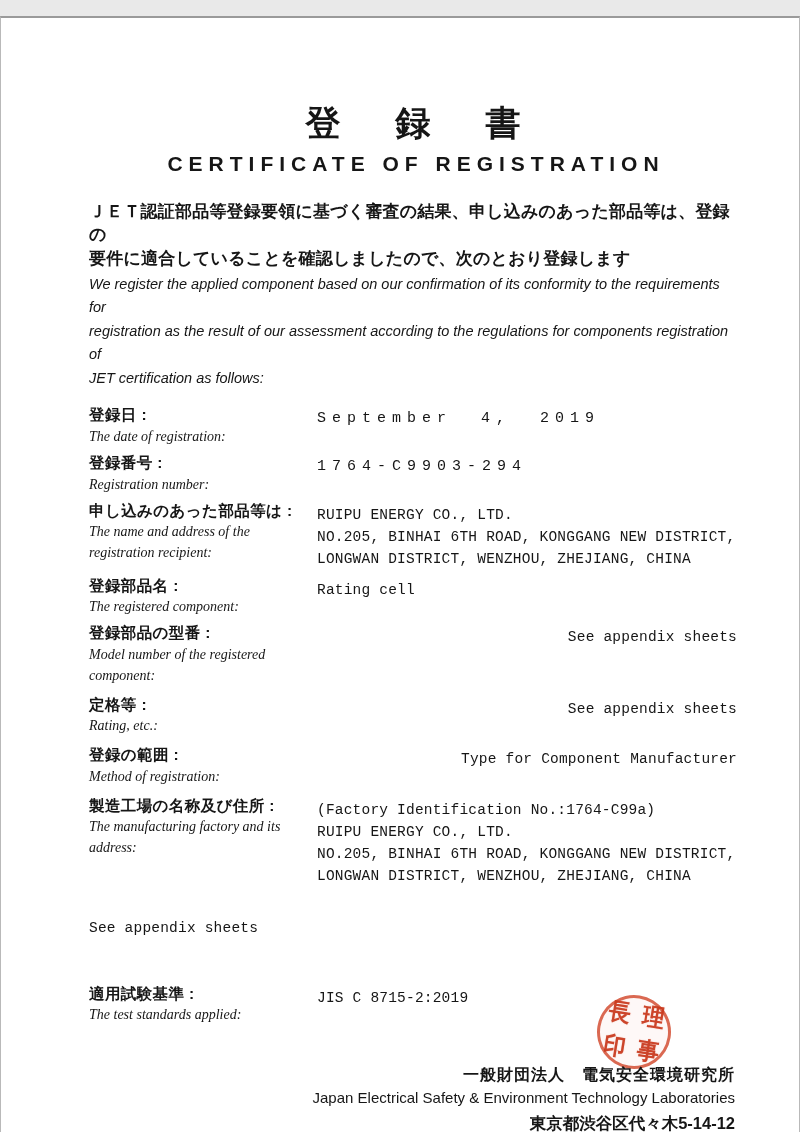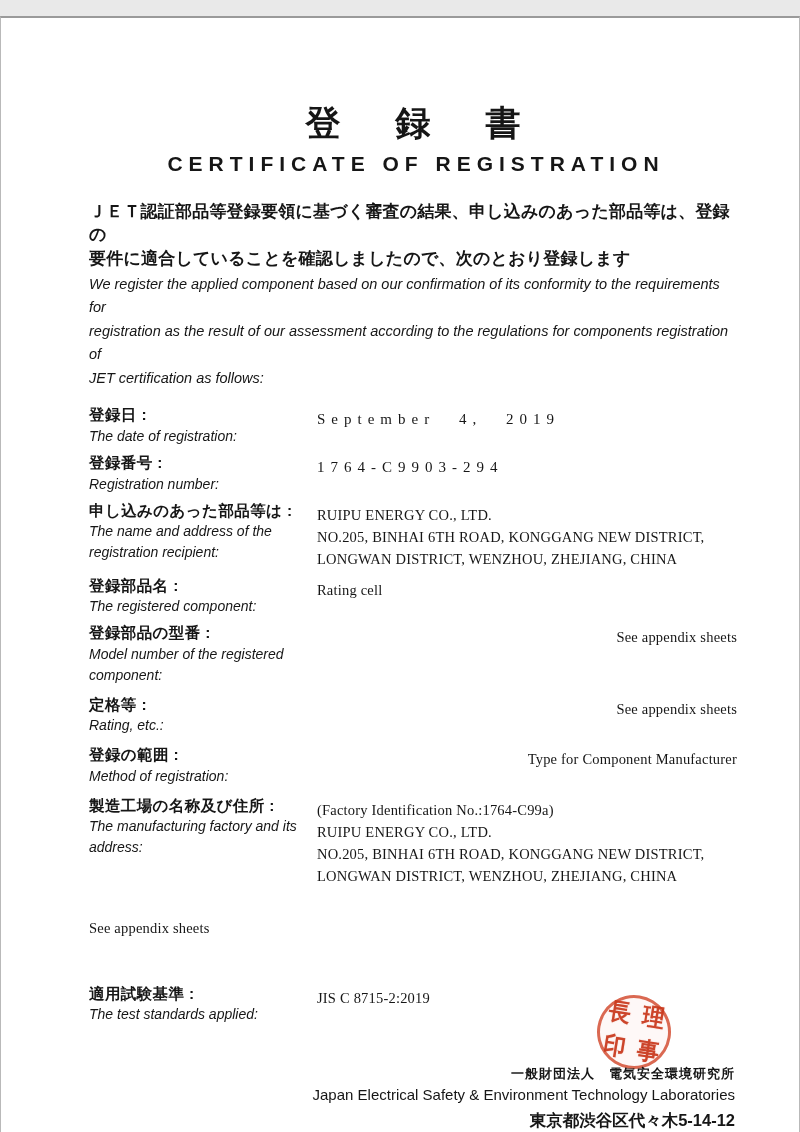--- a/index.html
+++ b/index.html
@@ -59,40 +59,41 @@
     font-weight: 600;
     letter-spacing: 0.4px;
     line-height: 1.2;
   }
   .flabel .en {
     font-style: italic;
     font-size: 14px;
     line-height: 1.5;
     white-space: pre-line;
     margin-top: 1px;
+    font-family: Liberation Serif, serif;
   }
   .fvalue {
-    font-family: Liberation Serif, serif;
+    font-family: Liberation Mono, monospace;
     font-size: 14.5px;
     line-height: 22px;
     letter-spacing: 0.2px;
     white-space: pre-line;
     padding-top: 2px;
   }
   .fvalue.spaced {
     font-size: 15px;
     letter-spacing: 6px;
     word-spacing: 14px;
   }
   .row.mb-sm { margin-bottom: 10px; justify-content: space-between; }
   .row.mb-md { margin-bottom: 28px; }
   .row.mb-lg { margin-bottom: 46px; }
   
   .issuer { text-align: right; padding-right: 2px; margin-top: 40px; }
-  .org-jp { font-size: 13px; font-weight: 700; letter-spacing: 1px; }
+  .org-jp { font-size: 16px; font-weight: 700; letter-spacing: 1px; }
   .org-en { font-size: 15px; margin-top: 3px; }
   .addr-jp { font-size: 16.5px; font-weight: 600; margin-top: 7px; }
   
   .seal {
     position: absolute;
     left: 596px;
     top: 977px;
     width: 68px;
     height: 68px;
     border: 3px solid rgba(208, 64, 34, 0.78);

